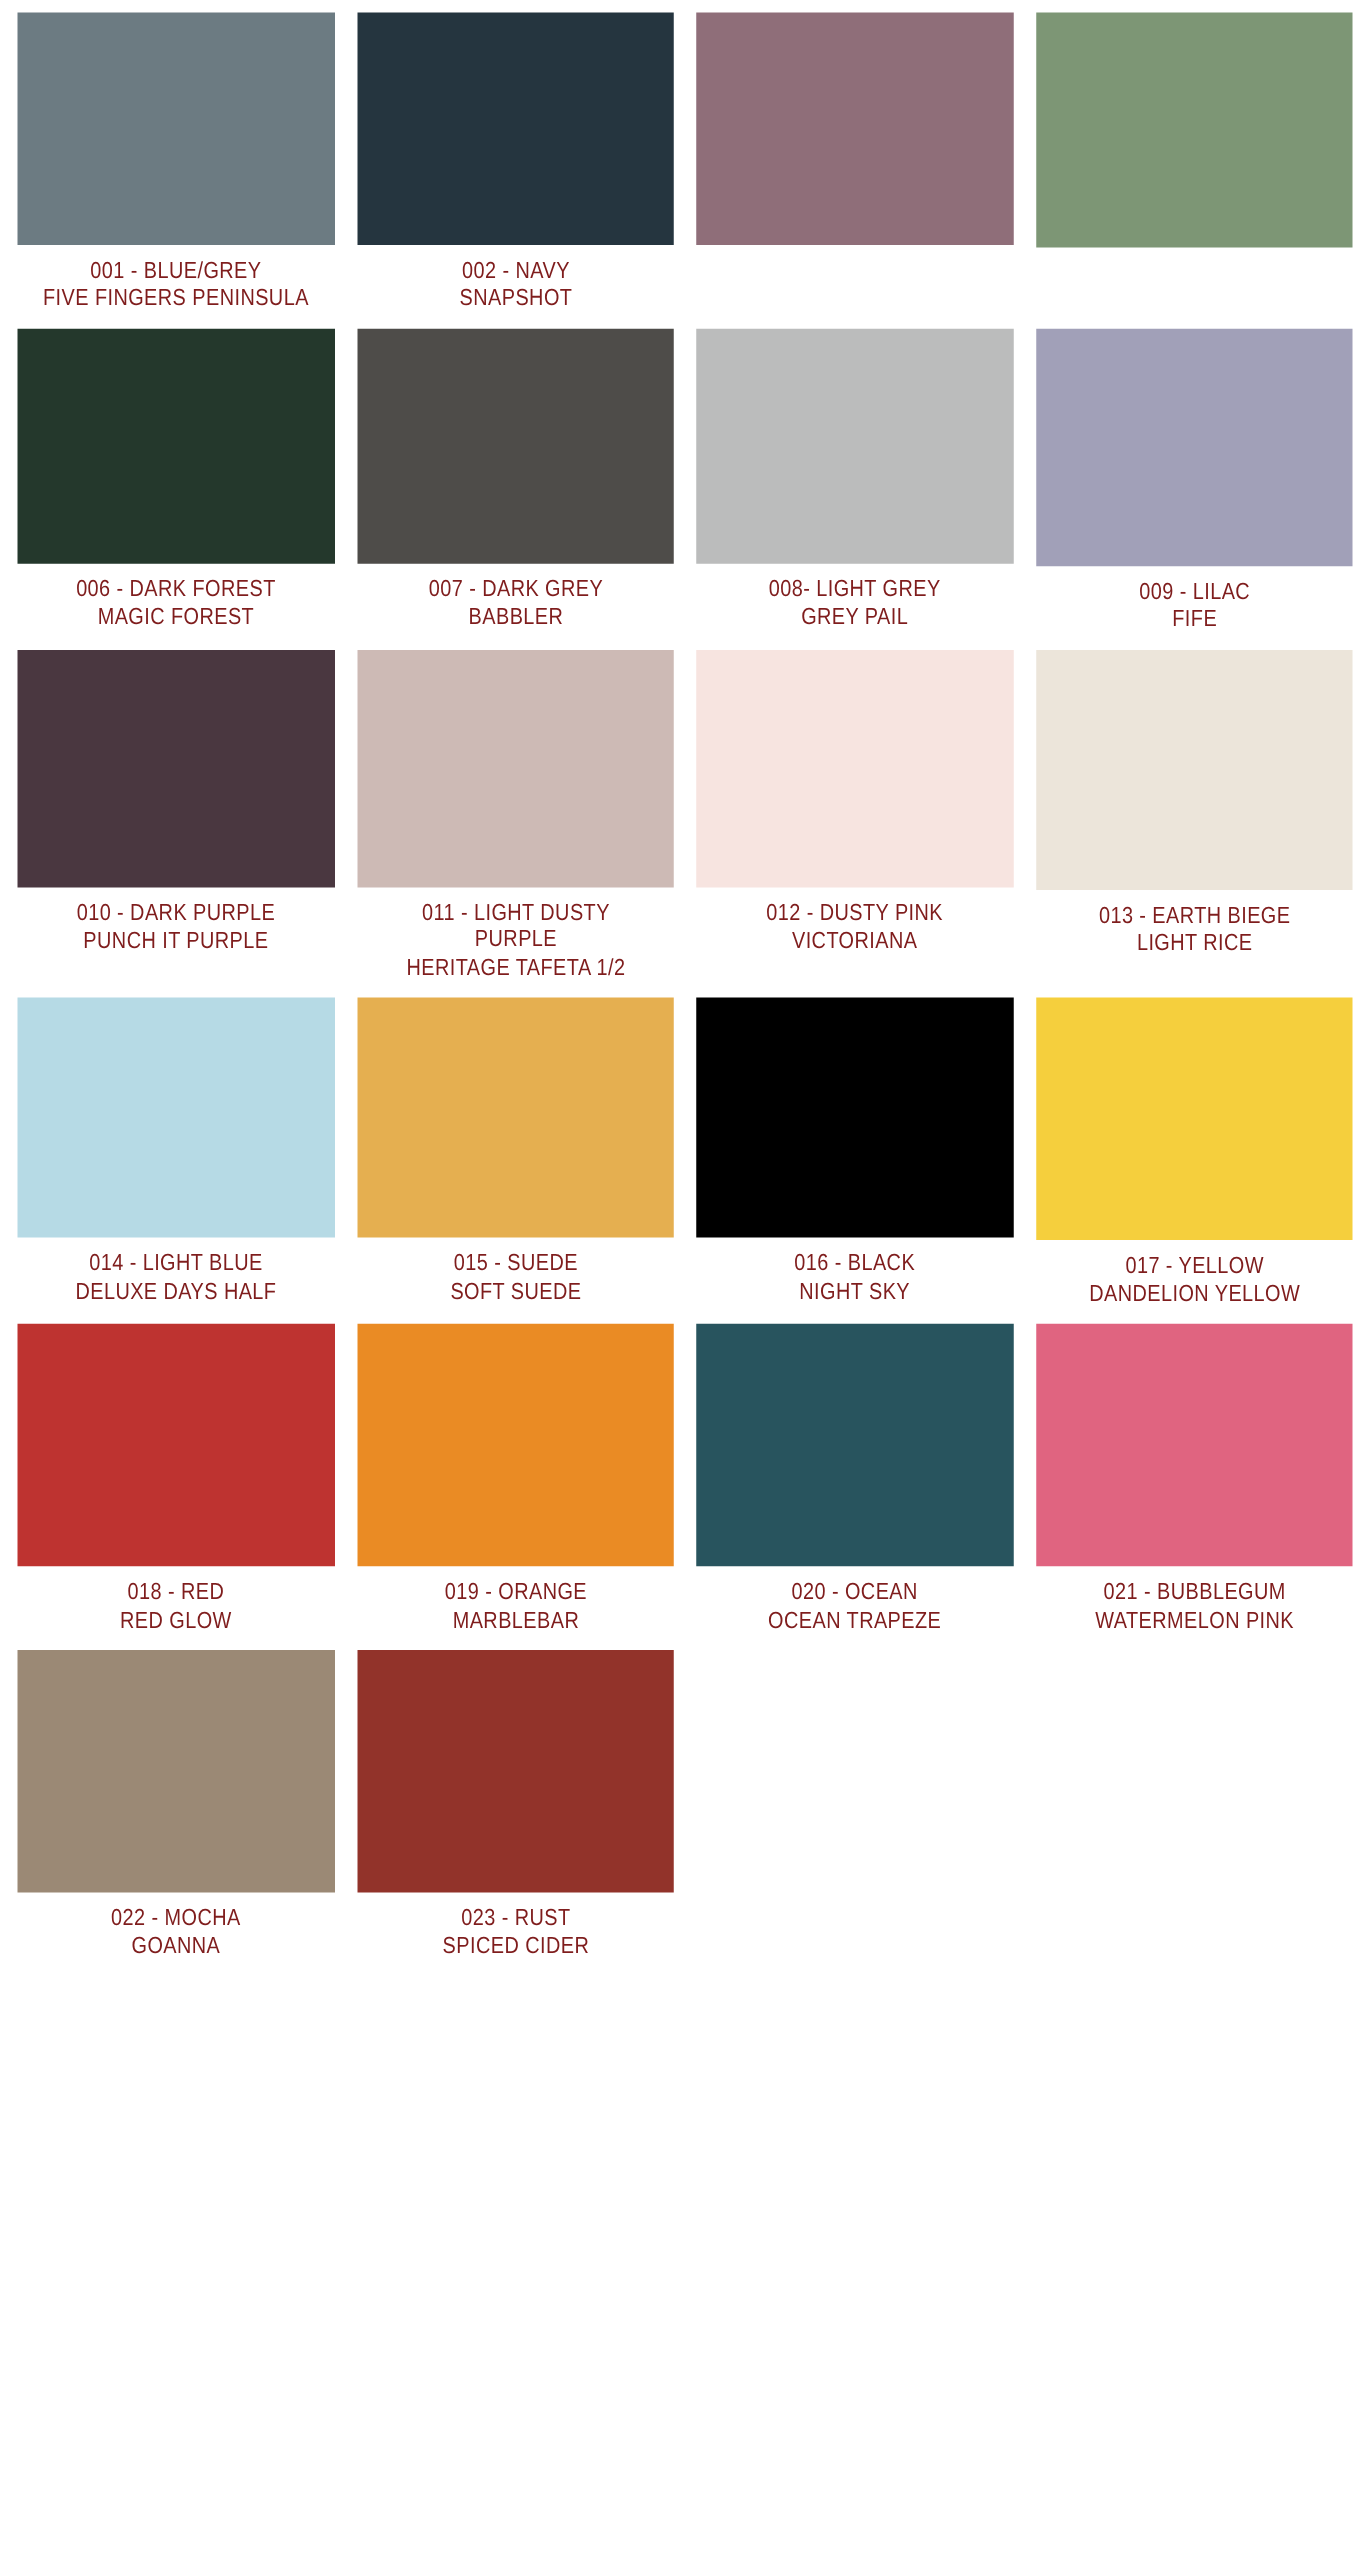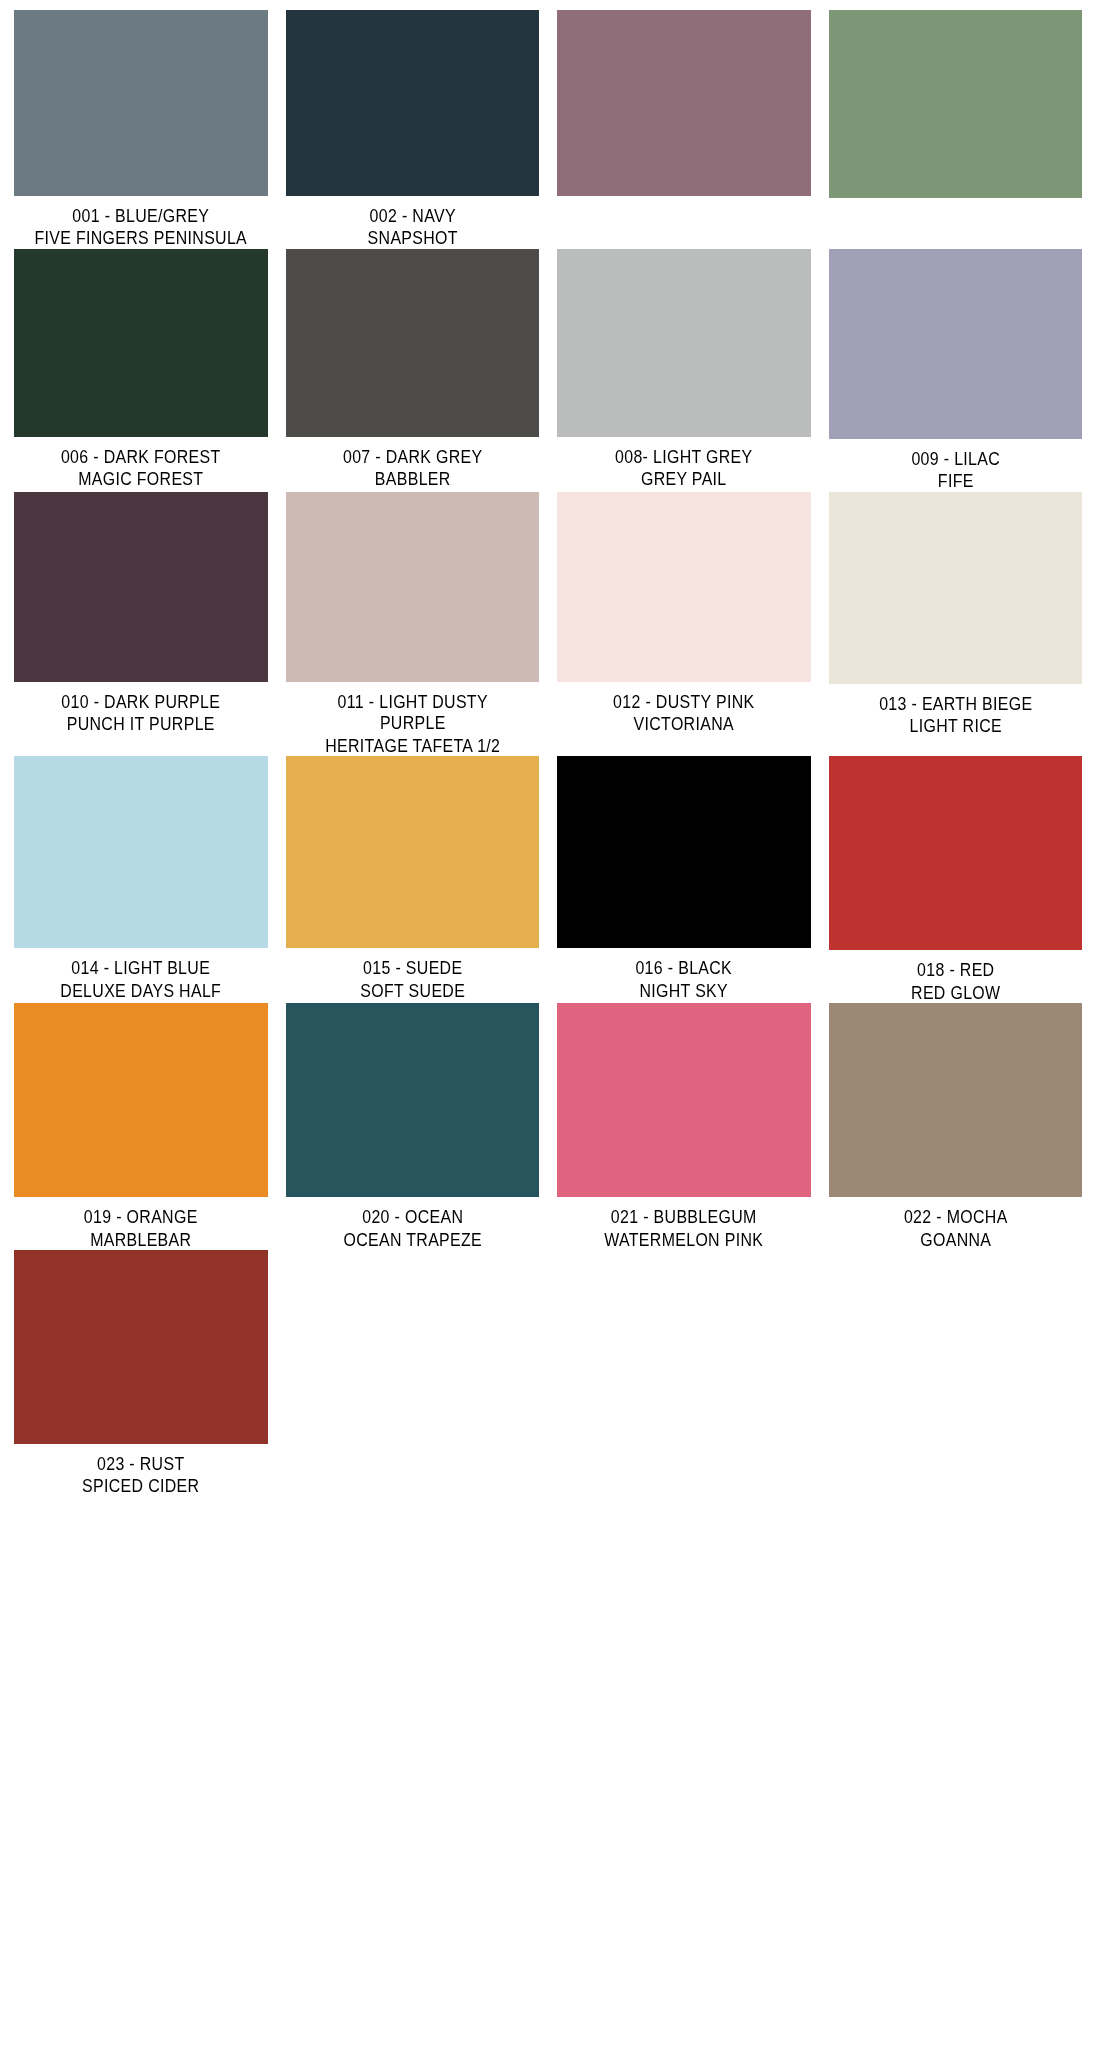--- a/index.html
+++ b/index.html
@@ -42,23 +42,24 @@
   .row-1 .swatch-chip { height: 186px; }
   .row-2 .swatch-chip { height: 188px; }
   .row-3 .swatch-chip { height: 190px; }
   .row-4 .swatch-chip { height: 192px; }
   .row-5 .swatch-chip { height: 194px; }
   .row-6 .swatch-chip { height: 194px; }
 
   .swatch-caption {
     text-align: center;
     padding-top: 9px;
+    padding-bottom: 14px;
     font-family: "Liberation Sans Narrow", "Liberation Sans", "DejaVu Sans Condensed", sans-serif;
     font-stretch: condensed;
-    color: #000000;
+    color: #7f1d1d;
     line-height: 1.16;
     letter-spacing: 0.4px;
   }
 
   .caption-code {
     display: block;
     font-size: 18.5px;
     font-weight: 400;
     text-transform: uppercase;
     transform: scaleX(0.86);
@@ -170,20 +171,27 @@
       </div>
     </div>
     <div class="swatch-cell row-4">
       <div class="swatch-chip" style="background-color: rgb(0, 0, 0);"></div>
       <div class="swatch-caption">
         <span class="caption-code">016 - BLACK</span>
         <span class="caption-name">NIGHT SKY</span>
       </div>
     </div>
     <div class="swatch-cell row-5">
+      <div class="swatch-chip" style="background-color: rgb(245, 207, 61);"></div>
+      <div class="swatch-caption">
+        <span class="caption-code">017 - YELLOW</span>
+        <span class="caption-name">DANDELION YELLOW</span>
+      </div>
+    </div>
+    <div class="swatch-cell row-5">
       <div class="swatch-chip" style="background-color: rgb(190, 51, 48);"></div>
       <div class="swatch-caption">
         <span class="caption-code">018 - RED</span>
         <span class="caption-name">RED GLOW</span>
       </div>
     </div>
     <div class="swatch-cell row-5">
       <div class="swatch-chip" style="background-color: rgb(234, 139, 36);"></div>
       <div class="swatch-caption">
         <span class="caption-code">019 - ORANGE</span>

